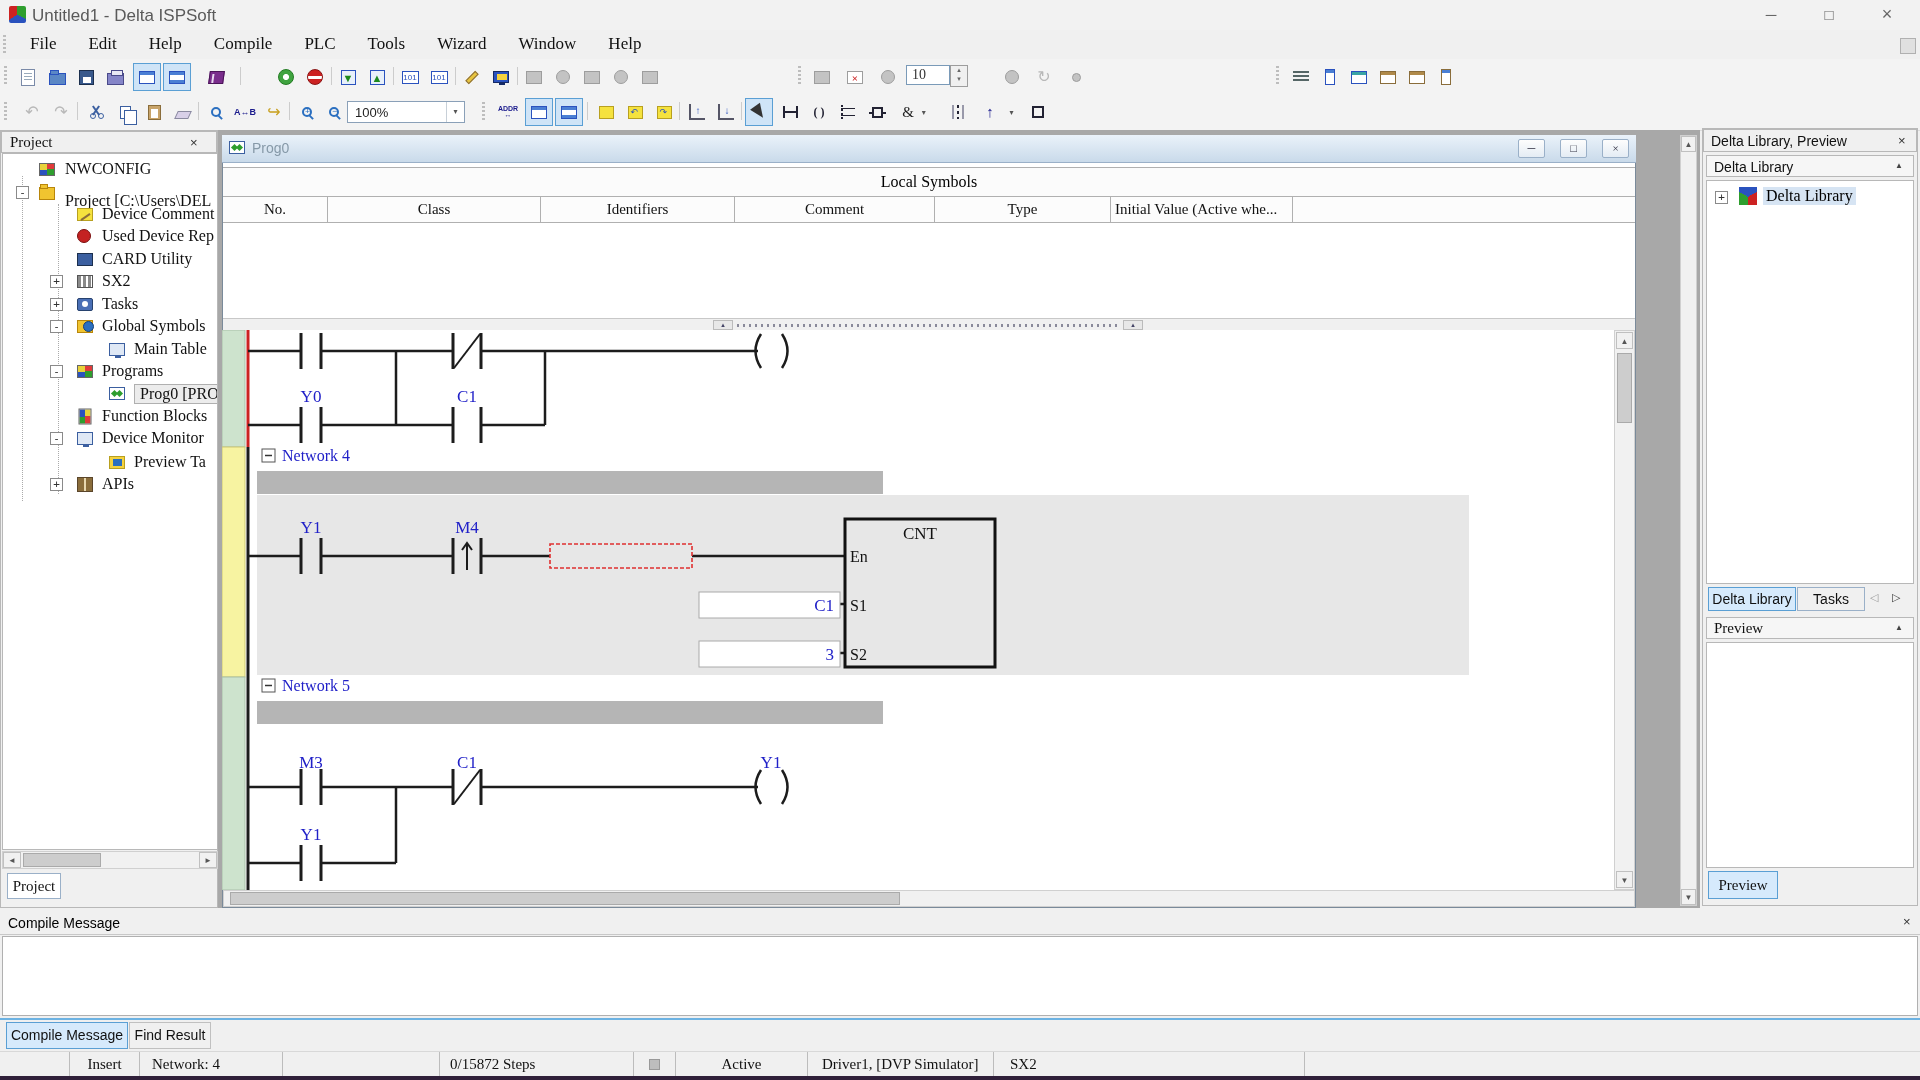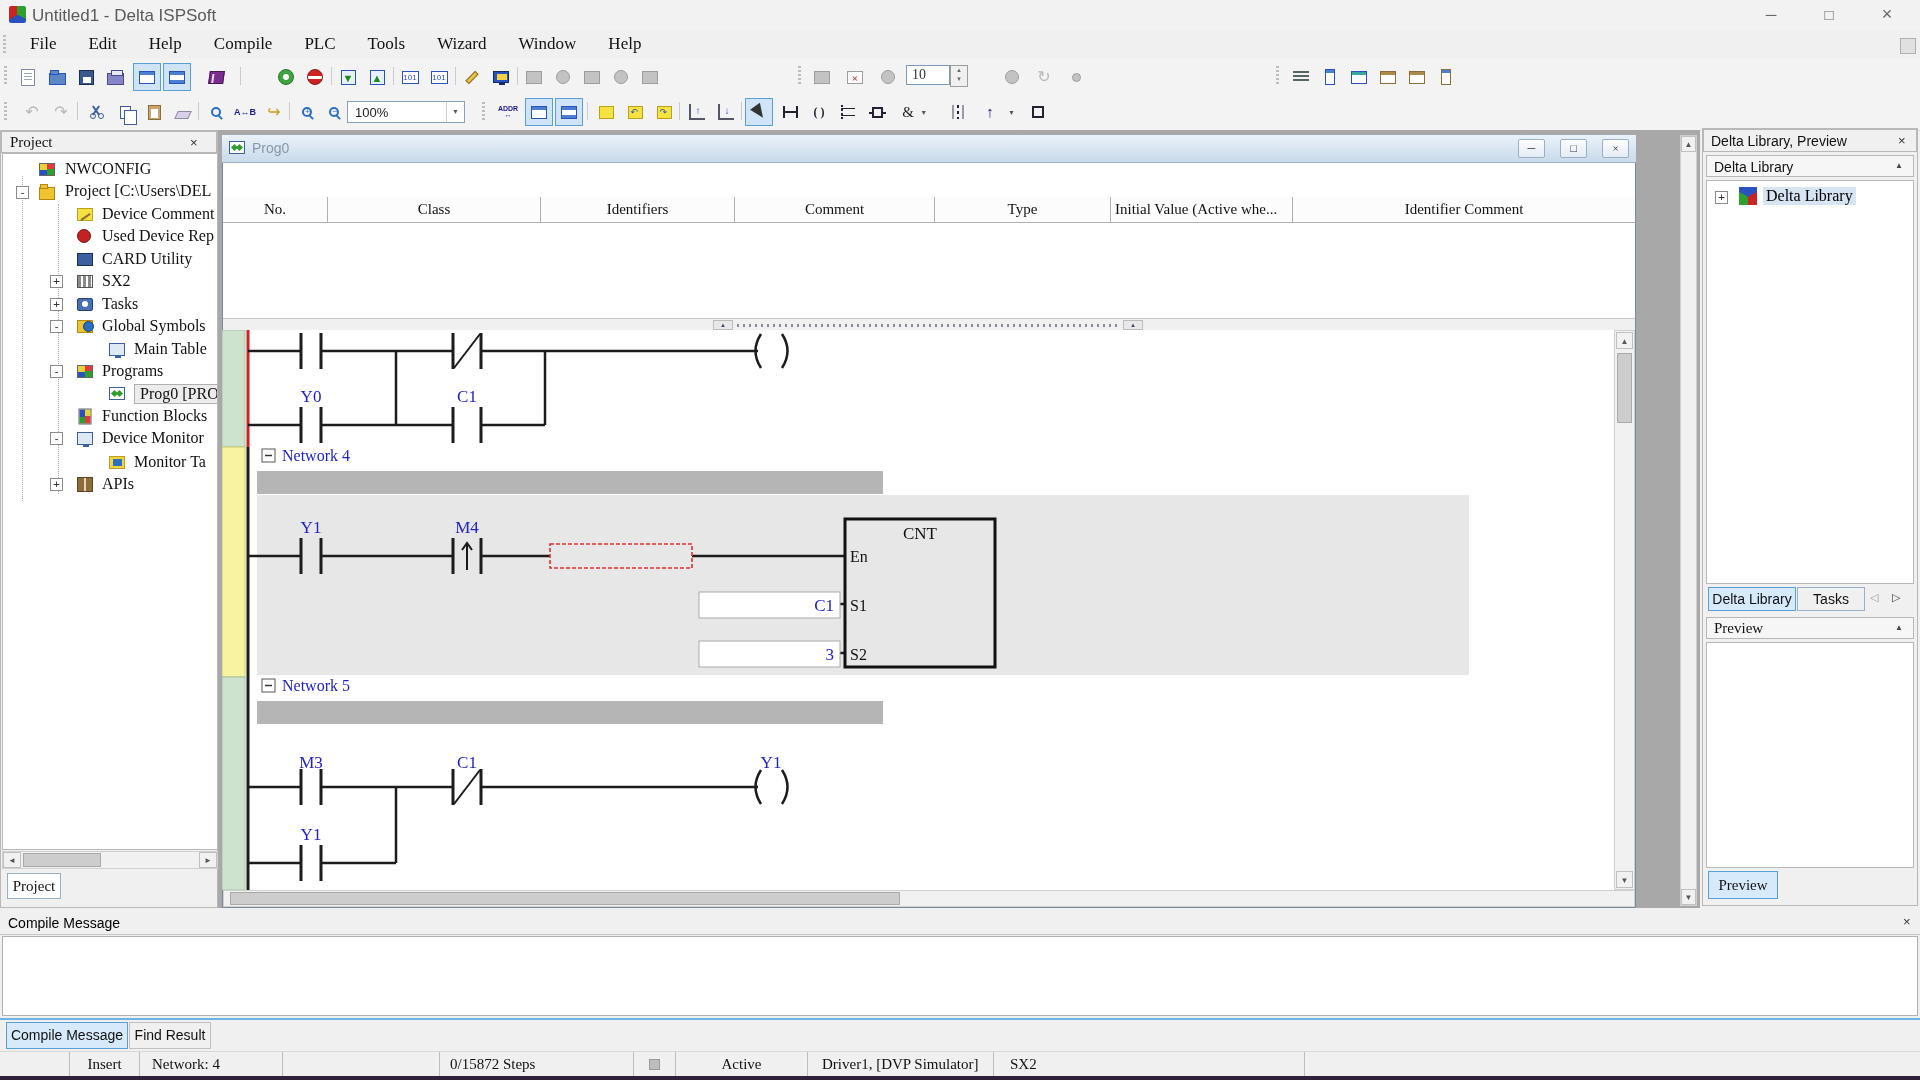--- a/index.html
+++ b/index.html
@@ -394,21 +394,21 @@
       <div class="dotline" style="left:19px;top:22px;height:325px;"></div>
       <div class="dotline" style="left:55px;top:50px;height:290px;"></div>
 
       <div class="trow" style="top:5px;left:0;width:216px;">
         <span class="ti ti-quad" style="left:36px;top:4px;"></span>
         <span class="abs" style="left:62px;top:1px;">NWCONFIG</span>
       </div>
       <div class="trow" style="top:28px;left:0;width:216px;">
         <span class="expbox" style="left:13px;top:4px;">-</span>
         <span class="ti ti-folder" style="left:36px;top:5px;"></span>
-        <span class="abs" style="left:62px;top:0;">Project [C:\Users\DEL</span>
+        <span class="abs" style="left:62px;top:10px;">Project [C:\Users\DEL</span>
       </div>
       <div class="trow" style="top:50px;left:0;width:216px;">
         <span class="ti ti-note" style="left:74px;top:4px;"></span>
         <span class="abs" style="left:99px;top:1px;">Device Comment</span>
       </div>
       <div class="trow" style="top:72px;left:0;width:216px;">
         <span class="ti ti-red" style="left:74px;top:3px;"></span>
         <span class="abs" style="left:99px;top:1px;">Used Device Rep</span>
       </div>
       <div class="trow" style="top:95px;left:0;width:216px;">
@@ -447,21 +447,21 @@
         <span class="ti ti-quad" style="left:74px;top:4px;transform:rotate(90deg);"></span>
         <span class="abs" style="left:99px;top:1px;">Function Blocks</span>
       </div>
       <div class="trow" style="top:274px;left:0;width:216px;">
         <span class="expbox" style="left:47px;top:4px;">-</span>
         <span class="ti ti-mon" style="left:74px;top:4px;"></span>
         <span class="abs" style="left:99px;top:1px;">Device Monitor</span>
       </div>
       <div class="trow" style="top:298px;left:0;width:216px;">
         <span class="ti ti-monY" style="left:106px;top:4px;"></span>
-        <span class="abs" style="left:131px;top:1px;">Monitor Ta</span>
+        <span class="abs" style="left:131px;top:1px;">Preview Ta</span>
       </div>
       <div class="trow" style="top:320px;left:0;width:216px;">
         <span class="expbox" style="left:47px;top:4px;">+</span>
         <span class="ti ti-bino" style="left:74px;top:3px;"></span>
         <span class="abs" style="left:99px;top:1px;">APIs</span>
       </div>
     </div>
 
     <div class="abs sb" style="left:1px;top:720px;width:216px;height:18px;">
       <div class="sbarrow" style="left:0;top:0;width:18px;height:16px;line-height:16px;">◄</div>
@@ -482,28 +482,30 @@
 
   <div class="abs" id="prog0win"></div>
   <div class="abs" id="prog0title">
     <span class="ti ti-prog" style="left:7px;top:6px;"></span>
     <span class="abs sans" style="left:30px;top:5px;font-size:14px;color:#8699a8;">Prog0</span>
     <div class="mdibtn" style="left:1296px;"><span>─</span></div>
     <div class="mdibtn" style="left:1338px;"><span>□</span></div>
     <div class="mdibtn" style="left:1380px;"><span>×</span></div>
   </div>
 
+  <div class="abs symrow" style="left:223px;top:167px;width:1412px;height:30px;border-top:1px solid #b0b0b0;display:flex;align-items:center;justify-content:center;font-size:16px;">
+    <span>Local Symbols</span>
+  </div>
   <div class="abs symrow" style="left:223px;top:197px;width:1412px;height:26px;background:#fcfcfc;">
     <div class="symcell" style="left:0;width:105px;">No.</div>
     <div class="symcell" style="left:105px;width:213px;">Class</div>
     <div class="symcell" style="left:318px;width:194px;">Identifiers</div>
     <div class="symcell" style="left:512px;width:200px;">Comment</div>
     <div class="symcell" style="left:712px;width:176px;text-align:right;">Type</div>
     <div class="symcell" style="left:888px;width:182px;justify-content:flex-start;padding-left:4px;">Initial Value (Active whe...</div>
-    <div class="symcell" style="left:1070px;width:342px;border-right:none;">Identifier Comment</div>
   </div>
   <div class="abs" style="left:223px;top:223px;width:1412px;height:95px;background:#fff;"></div>
 
   <div class="abs" style="left:223px;top:318px;width:1412px;height:12px;background:#f0f0f0;border-top:1px solid #c8c8c8;">
     <div class="abs" style="left:490px;top:1px;width:20px;height:10px;text-align:center;font-size:7px;color:#446;background:#e8e8e8;border:1px solid #bbb;box-sizing:border-box;line-height:8px;"><span>▴</span></div>
     <div class="abs" style="left:514px;top:5px;width:384px;height:3px;background:repeating-linear-gradient(90deg,#8a8a9a 0 2px,transparent 2px 6px);"></div>
     <div class="abs" style="left:900px;top:1px;width:20px;height:10px;text-align:center;font-size:7px;color:#446;background:#e8e8e8;border:1px solid #bbb;box-sizing:border-box;line-height:8px;"><span>▴</span></div>
   </div>
 
   <svg class="abs" style="left:222px;top:330px;" width="1392" height="560" viewBox="0 0 1392 560">

